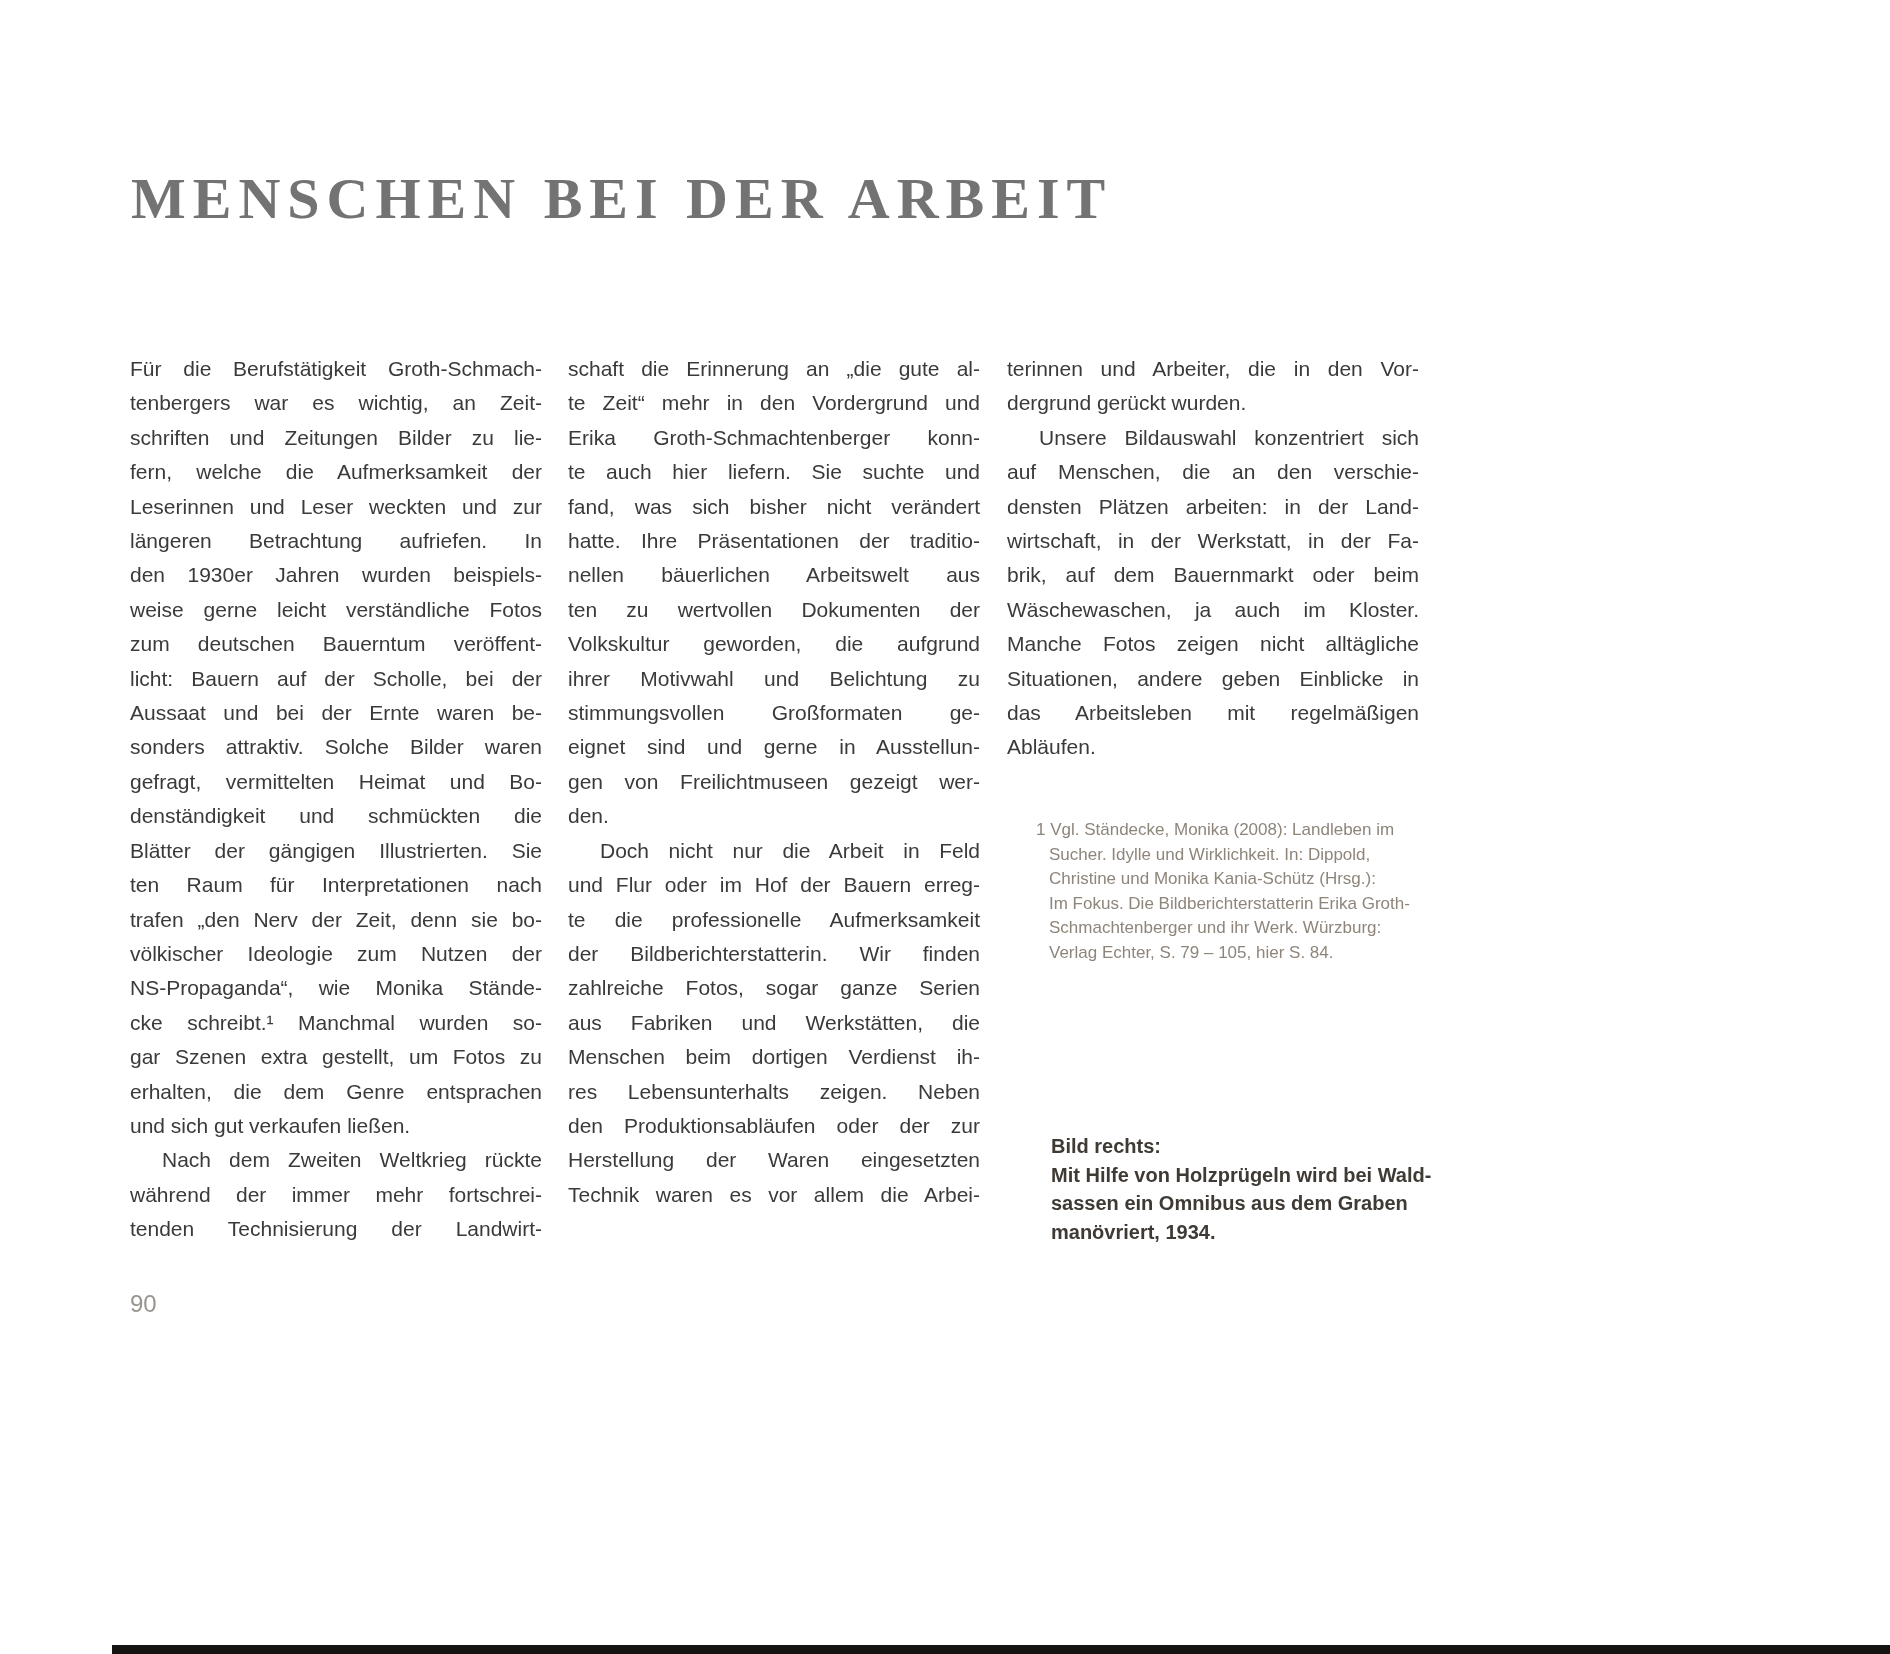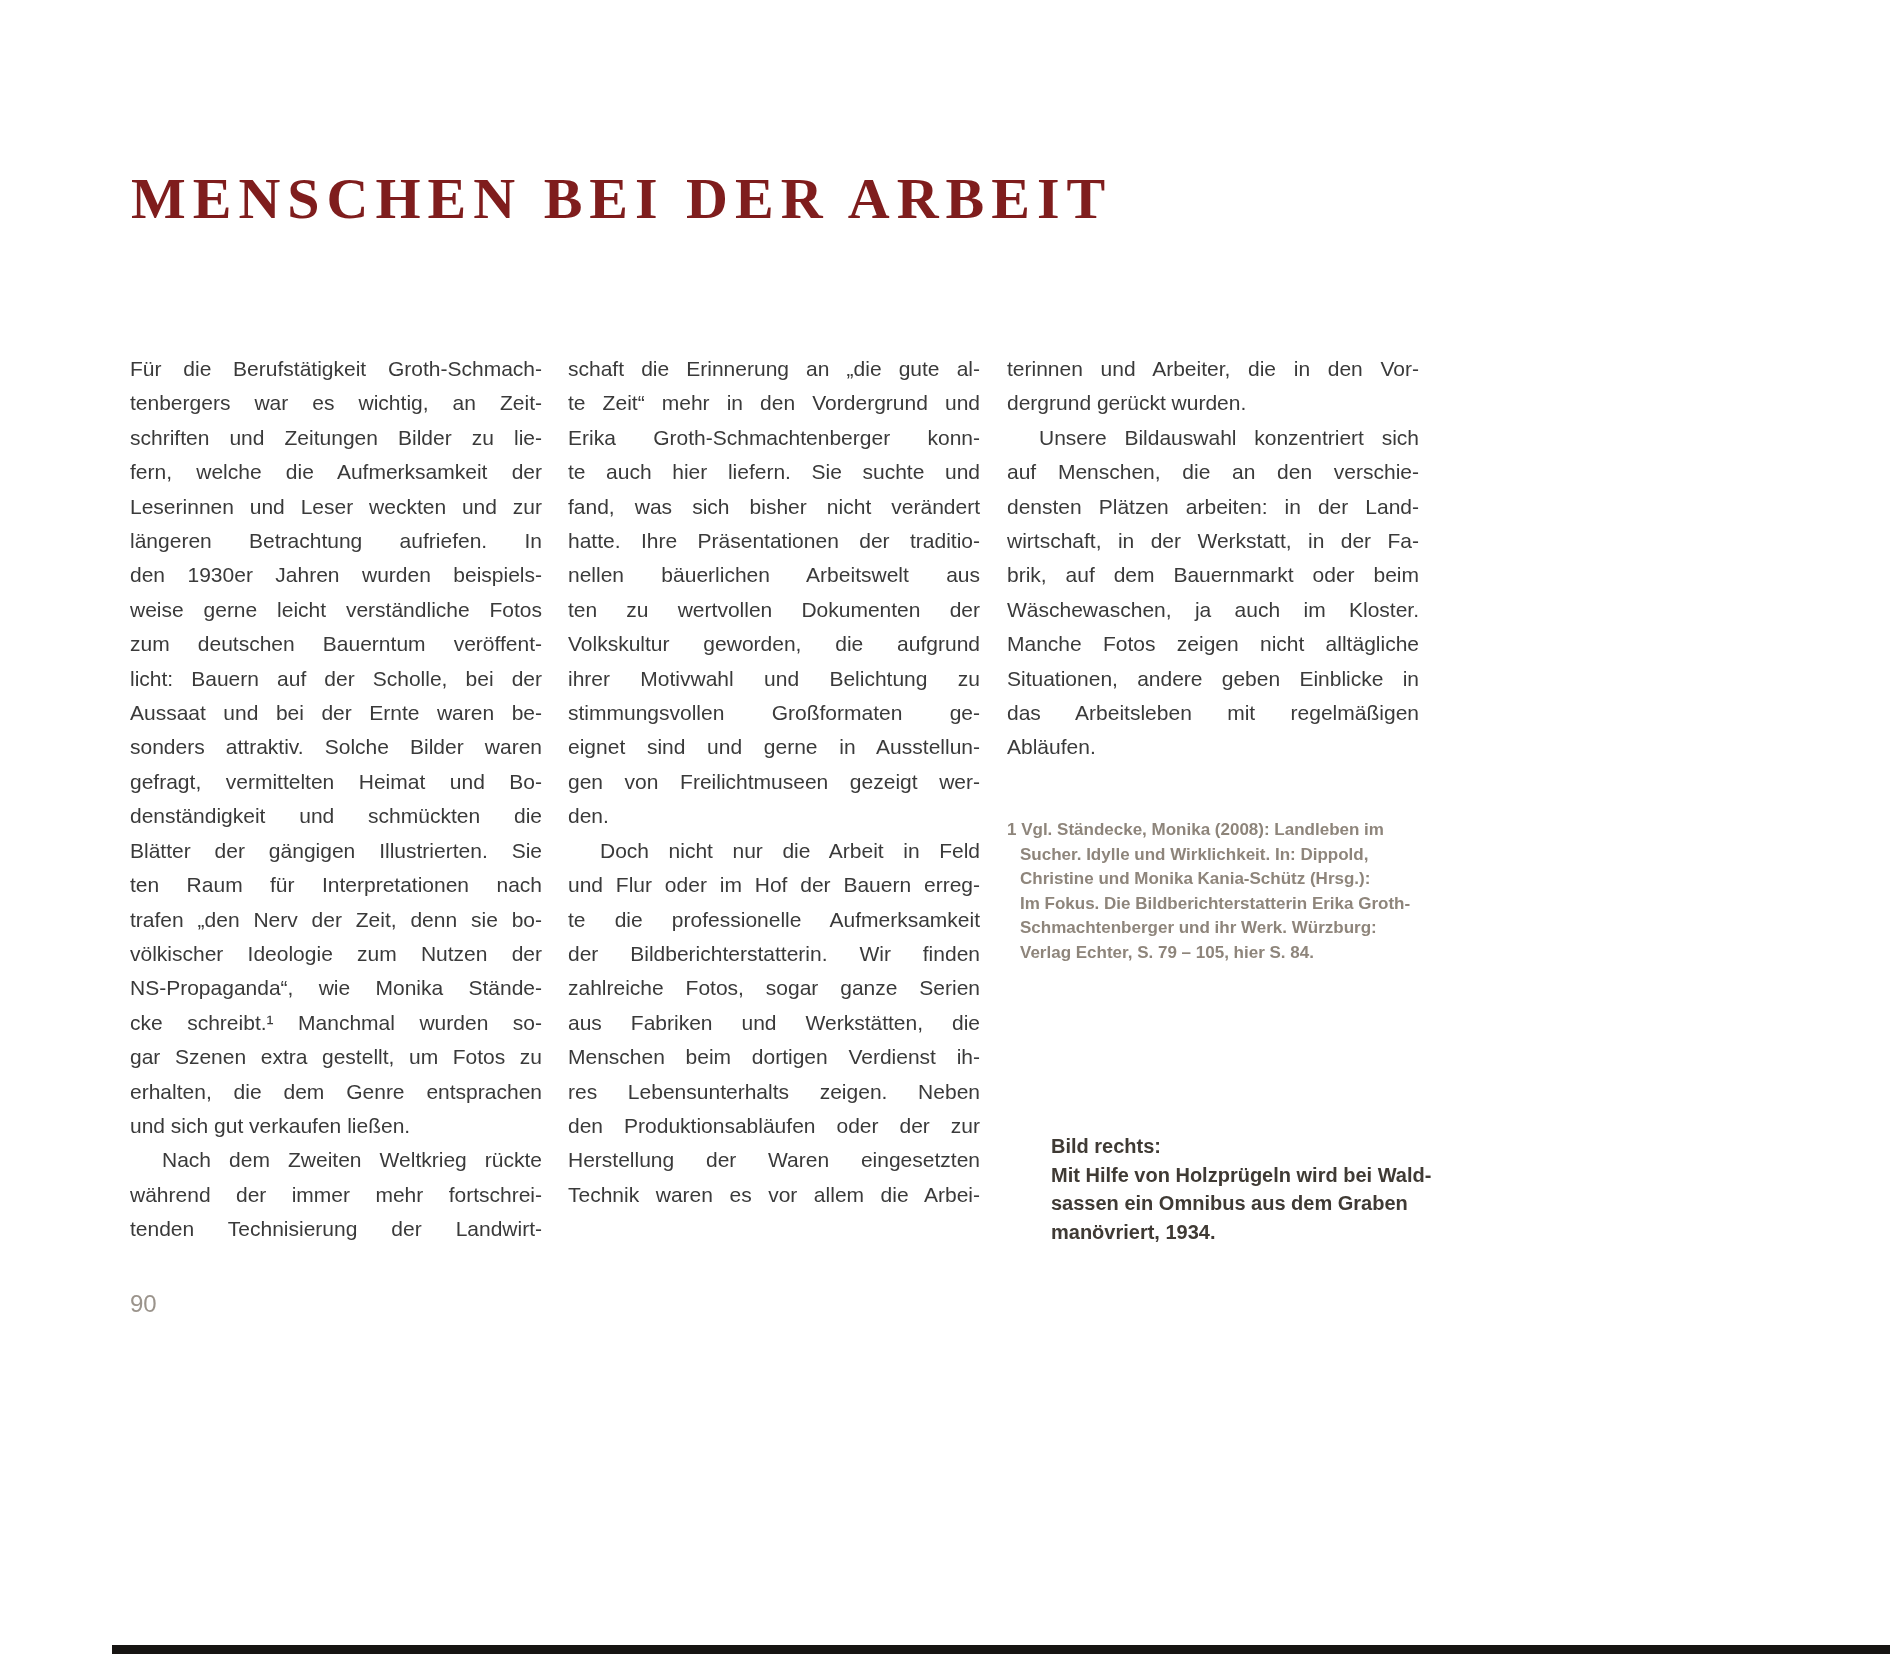--- a/index.html
+++ b/index.html
@@ -16,21 +16,21 @@
     font-family: "Liberation Sans", sans-serif;
   }
   .title {
     position: absolute;
     left: 131px;
     top: 126px;
     font-family: "Liberation Serif", serif;
     font-weight: 700;
     font-size: 58px;
     letter-spacing: 7px;
-    color: #7f1d1d;
+    color: #737373;
     white-space: nowrap;
   }
   .col {
     position: absolute;
     top: 352px;
     width: 412px;
     color: #3a3a3a;
   }
   .col-1 { left: 130px; }
   .col-2 { left: 568px; }
@@ -44,25 +44,24 @@
   }
   .col .line.left {
     text-align: center;
     text-align-last: left;
   }
   .col .line.indent {
     padding-left: 32px;
   }
   .footnote {
     position: absolute;
-    left: 1007px;
+    left: 1036px;
     top: 818px;
     width: 430px;
     color: #8e857b;
-    font-weight: bold;
   }
   .footnote .line {
     font-size: 17px;
     line-height: 24.5px;
     text-align: left;
     text-align-last: left;
     white-space: nowrap;
   }
   .footnote .line:not(:first-child) {
     padding-left: 13px;

